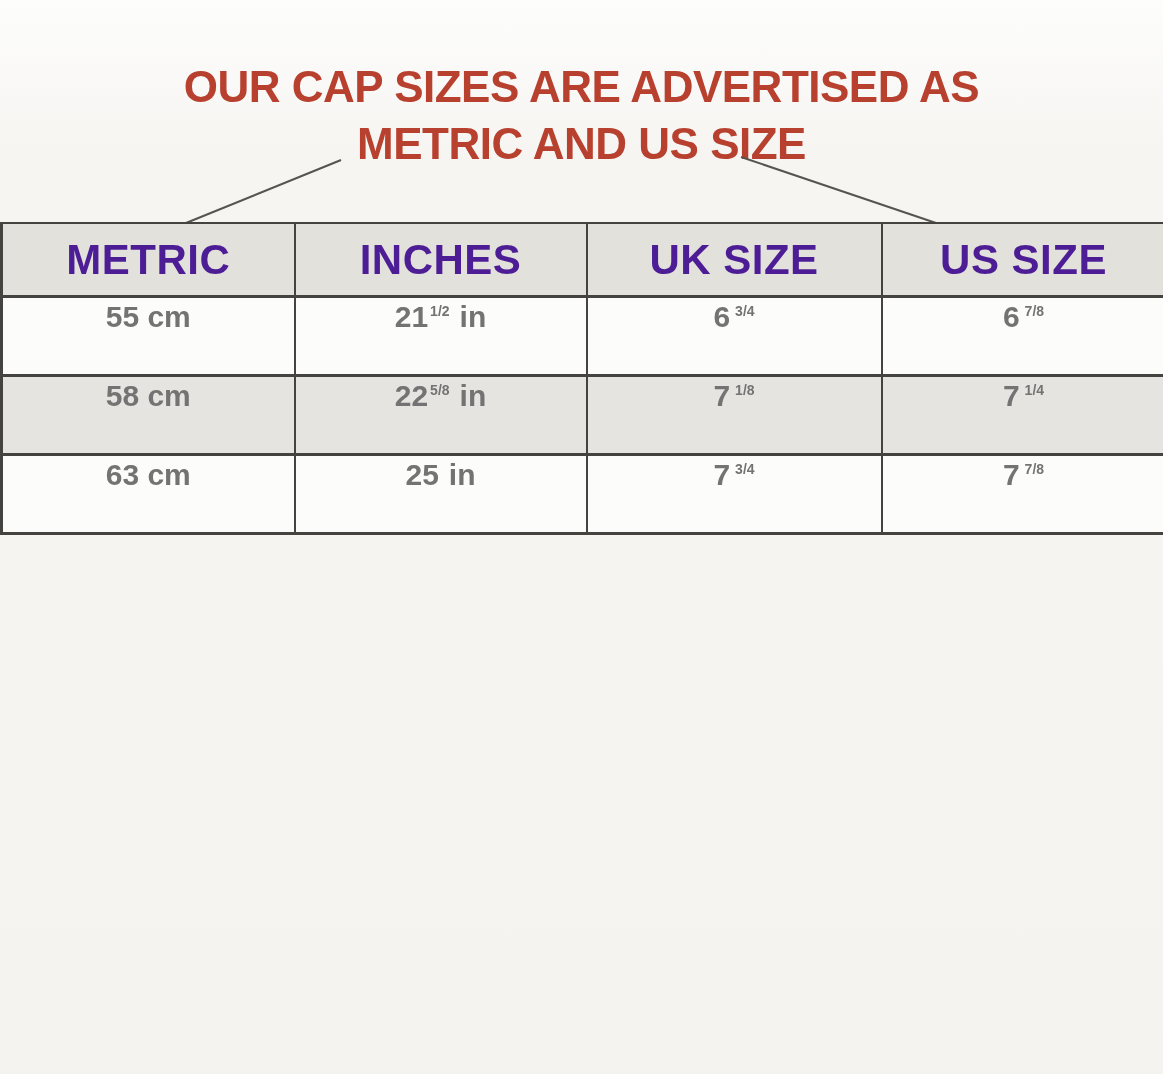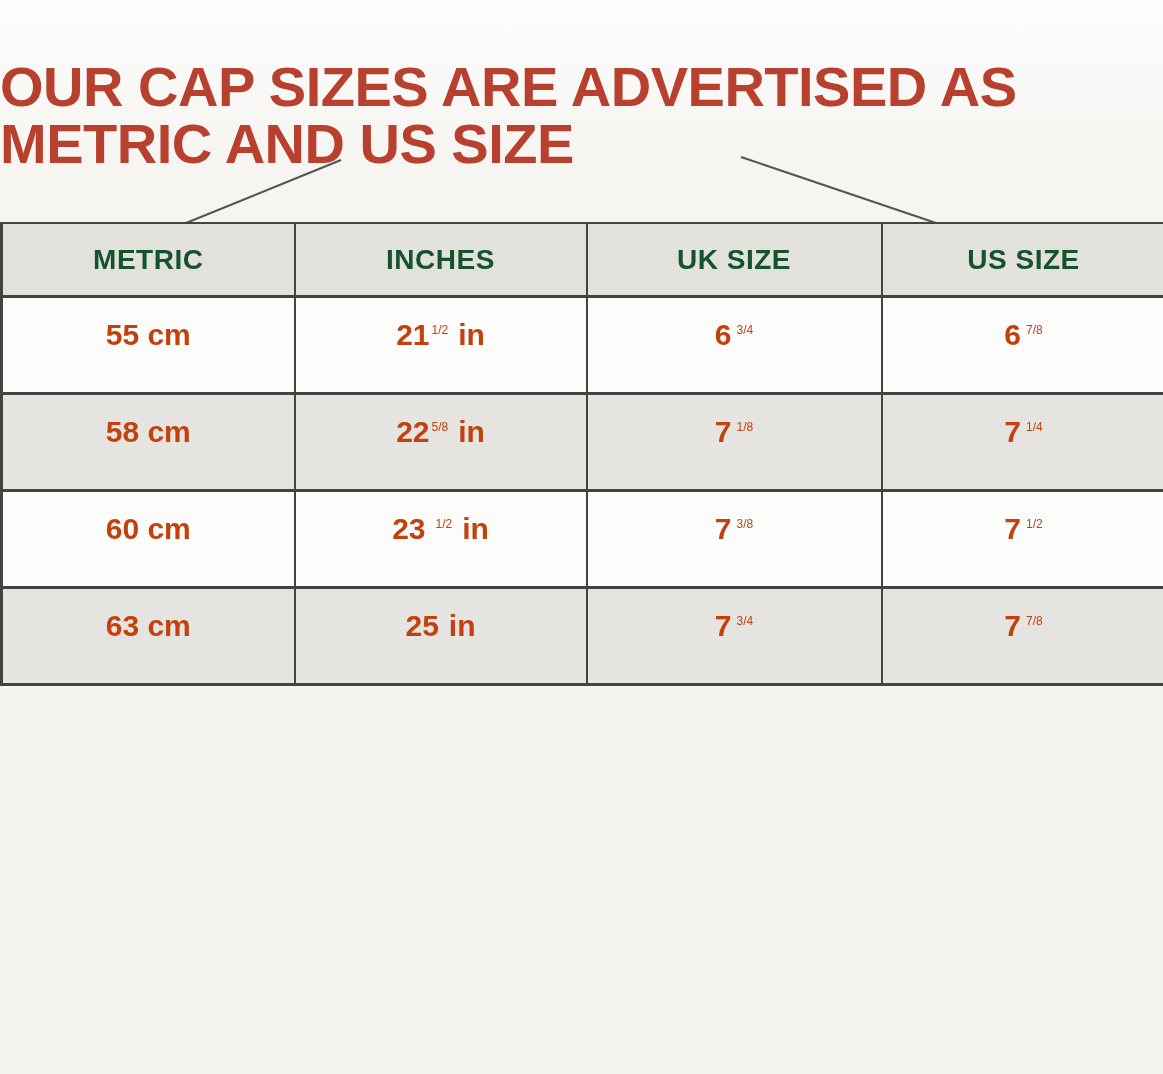--- a/index.html
+++ b/index.html
@@ -17,24 +17,24 @@
     position: relative;
     width: 1163px;
     height: 1074px;
     background: linear-gradient(180deg, #fdfdfc 0%, #f6f5f2 14%, #f4f3f0 100%);
   }
   .title {
     position: absolute;
     top: 58px;
     left: 0;
     width: 100%;
-    text-align: left;
+    text-align: center;
     color: var(--title-color, #b8402e);
     font-weight: bold;
-    font-size: 56px;
+    font-size: 44px;
     line-height: 57px;
     letter-spacing: -0.5px;
   }
   .title .line { display: block; }
   .connectors {
     position: absolute;
     top: 0; left: 0;
     width: 1163px;
     height: 1074px;
     pointer-events: none;
@@ -57,41 +57,41 @@
     overflow: hidden;
   }
   table.size-chart th:first-child,
   table.size-chart td:first-child { border-left-width: 3px; }
   table.size-chart th:last-child,
   table.size-chart td:last-child { border-right: none; }
   table.size-chart thead th { border-top-width: 2px; }
   table.size-chart th {
     height: 69px;
     background: var(--header-bg, #e3e1dc);
-    font-size: 28px;
+    font-size: 42px;
     font-weight: bold;
-    color: #14532d;
+    color: #4c1d95;
     vertical-align: middle;
     letter-spacing: 0.5px;
   }
   table.size-chart td {
     height: 73px;
     font-size: 30px;
     font-weight: bold;
-    color: #c2410c;
+    color: #737373;
     vertical-align: top;
-    padding-top: 20px;
+    padding-top: 2px;
     background: var(--row-bg, #fcfcfb);
   }
   table.size-chart tbody tr:nth-child(even) td {
     background: var(--row-alt-bg, #e6e4e0);
   }
   .frac {
-    font-size: 12px;
-    font-weight: normal;
+    font-size: 14px;
+    font-weight: bold;
     vertical-align: 11px;
     margin-left: 2px;
     white-space: nowrap;
   }
   .frac.spaced { margin-left: 5px; }
   .frac.gap { margin-left: 10px; }
   .frac.low { vertical-align: 3px; }
   .unit { margin-left: 10px; }
 </style>
 </head>
@@ -131,26 +131,20 @@
           <td><span class="num">6</span><sup class="frac spaced">3/4</sup></td>
           <td><span class="num">6</span><sup class="frac spaced">7/8</sup></td>
         </tr>
         <tr>
           <td>58 cm</td>
           <td><span class="num">22</span><sup class="frac">5/8</sup><span class="unit">in</span></td>
           <td><span class="num">7</span><sup class="frac spaced">1/8</sup></td>
           <td><span class="num">7</span><sup class="frac spaced">1/4</sup></td>
         </tr>
         <tr>
-          <td>60 cm</td>
-          <td><span class="num">23</span><sup class="frac gap">1/2</sup><span class="unit">in</span></td>
-          <td><span class="num">7</span><sup class="frac spaced">3/8</sup></td>
-          <td><span class="num">7</span><sup class="frac spaced">1/2</sup></td>
-        </tr>
-        <tr>
           <td>63 cm</td>
           <td><span class="num">25</span><span class="unit">in</span></td>
           <td><span class="num">7</span><sup class="frac spaced">3/4</sup></td>
           <td><span class="num">7</span><sup class="frac spaced">7/8</sup></td>
         </tr>
       </tbody>
   </table>
 
 </div>
 

